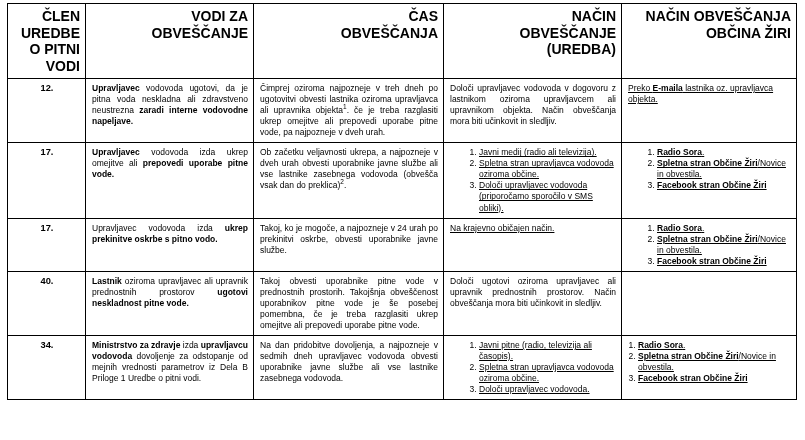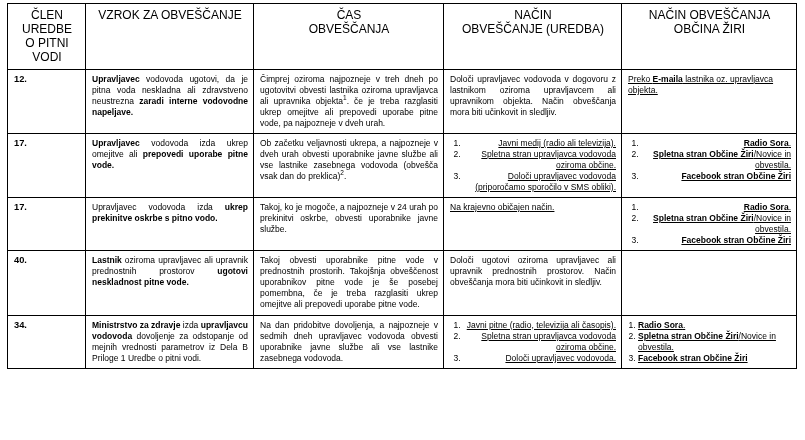--- a/index.html
+++ b/index.html
@@ -26,39 +26,39 @@
     width: 789px;
     margin: 3px 0 0 7px;
   }
   table.notify-table td, table.notify-table th {
     border: 1px solid #000000;
     vertical-align: top;
     padding: 4px 5px 4px 6px;
     box-sizing: border-box;
   }
   thead th {
-    font-weight: normal;
-    font-size: 12px;
+    font-weight: bold;
+    font-size: 14px;
     line-height: 1.18;
-    text-align: center;
+    text-align: right;
     vertical-align: top;
     padding-top: 4px;
     height: 30px;
   }
   thead th .hdr-l2 {
     display: block;
   }
   col.c-clen { width: 78px; }
   col.c-vzrok { width: 168px; }
   col.c-cas { width: 190px; }
   col.c-nacin { width: 178px; }
   col.c-obcina { width: 175px; }
 
   td.clen {
-    text-align: left;
+    text-align: center;
     vertical-align: middle;
     font-weight: bold;
     font-size: 9.3px;
   }
   td.cell {
     font-size: 8.5px;
     line-height: 1.3;
     text-align: justify;
     text-justify: inter-word;
   }
@@ -68,25 +68,25 @@
   }
   .b { font-weight: bold; }
   sup { font-size: 6.5px; vertical-align: super; line-height: 0; }
 
   ol.plain {
     margin: 0;
     padding-left: 13px;
     list-style-type: decimal;
   }
   ol.plain > li {
-    margin: 0 0 0 0;
+    margin: 0 0 0 16px;
     padding: 0;
     font-size: 8.5px;
     line-height: 1.3;
-    text-align: right;
+    text-align: left;
   }
   ol.numbered-compact {
     margin: 0;
     padding-left: 10px;
   }
   ol.numbered-compact > li {
     font-size: 8.5px;
     line-height: 1.3;
     text-align: left;
   }
@@ -103,21 +103,21 @@
       <col class="c-nacin">
       <col class="c-obcina">
     </colgroup>
     <thead>
       <tr>
         <th>
           <span>ČLEN UREDBE</span>
           <span class="hdr-l2">O PITNI VODI</span>
         </th>
         <th>
-          <span>VZROK ZA OBVEŠČANJE</span>
+          <span>VODI ZA OBVEŠČANJE</span>
         </th>
         <th>
           <span>ČAS</span>
           <span class="hdr-l2">OBVEŠČANJA</span>
         </th>
         <th>
           <span>NAČIN</span>
           <span class="hdr-l2">OBVEŠČANJE  (UREDBA)</span>
         </th>
         <th>

